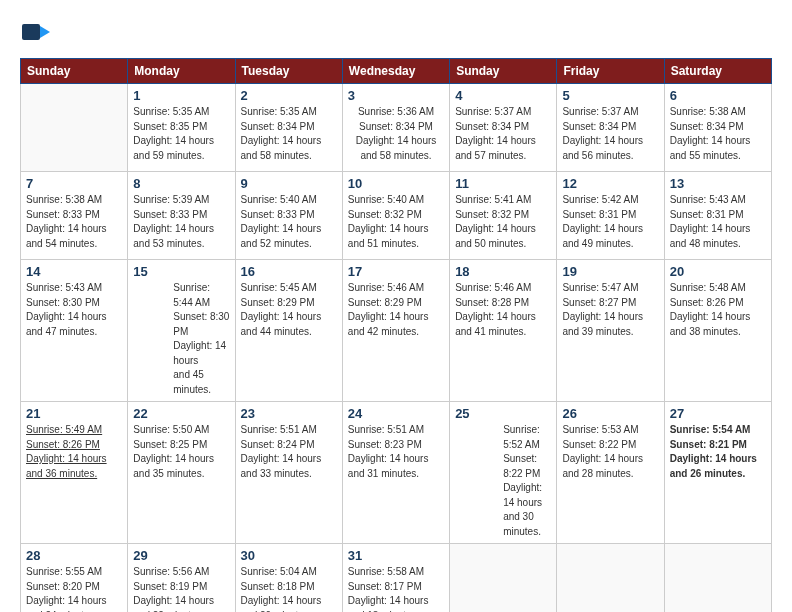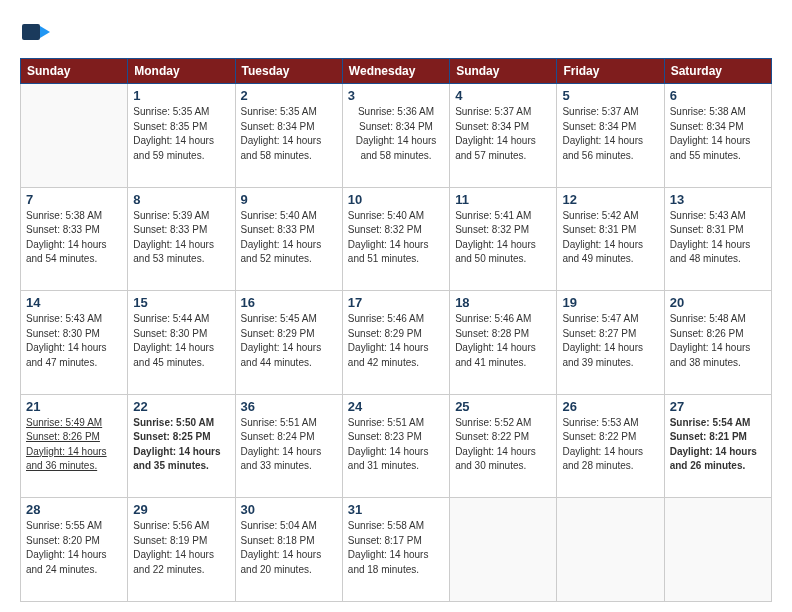--- a/index.html
+++ b/index.html
@@ -218,21 +218,21 @@
         <tr>
           <td>
             <span class="day-num">14</span>
             <div class="day-info" style="white-space: pre-line;">Sunrise: 5:43 AM
 Sunset: 8:30 PM
 Daylight: 14 hours
 and 47 minutes.</div>
           </td>
           <td>
             <span class="day-num">15</span>
-            <div class="day-info" style="white-space: pre-line;">Sunrise: 5:44 AM
+            <div class="day-info" style="white-space: pre-line; margin-left: 40px;">Sunrise: 5:44 AM
 Sunset: 8:30 PM
 Daylight: 14 hours
 and 45 minutes.</div>
           </td>
           <td>
             <span class="day-num">16</span>
             <div class="day-info" style="white-space: pre-line;">Sunrise: 5:45 AM
 Sunset: 8:29 PM
 Daylight: 14 hours
 and 44 minutes.</div>
@@ -269,42 +269,42 @@
         <tr>
           <td>
             <span class="day-num">21</span>
             <div class="day-info" style="white-space: pre-line; text-decoration: underline;">Sunrise: 5:49 AM
 Sunset: 8:26 PM
 Daylight: 14 hours
 and 36 minutes.</div>
           </td>
           <td>
             <span class="day-num">22</span>
-            <div class="day-info" style="white-space: pre-line; font-weight: bold;">Sunrise: 5:50 AM
+            <div class="day-info" style="white-space: pre-line;">Sunrise: 5:50 AM
 Sunset: 8:25 PM
 Daylight: 14 hours
 and 35 minutes.</div>
           </td>
           <td>
-            <span class="day-num">36</span>
+            <span class="day-num">23</span>
             <div class="day-info" style="white-space: pre-line;">Sunrise: 5:51 AM
 Sunset: 8:24 PM
 Daylight: 14 hours
 and 33 minutes.</div>
           </td>
           <td>
             <span class="day-num">24</span>
             <div class="day-info" style="white-space: pre-line;">Sunrise: 5:51 AM
 Sunset: 8:23 PM
 Daylight: 14 hours
 and 31 minutes.</div>
           </td>
           <td>
             <span class="day-num">25</span>
-            <div class="day-info" style="white-space: pre-line;">Sunrise: 5:52 AM
+            <div class="day-info" style="white-space: pre-line; margin-left: 48px;">Sunrise: 5:52 AM
 Sunset: 8:22 PM
 Daylight: 14 hours
 and 30 minutes.</div>
           </td>
           <td>
             <span class="day-num">26</span>
             <div class="day-info" style="white-space: pre-line;">Sunrise: 5:53 AM
 Sunset: 8:22 PM
 Daylight: 14 hours
 and 28 minutes.</div>

